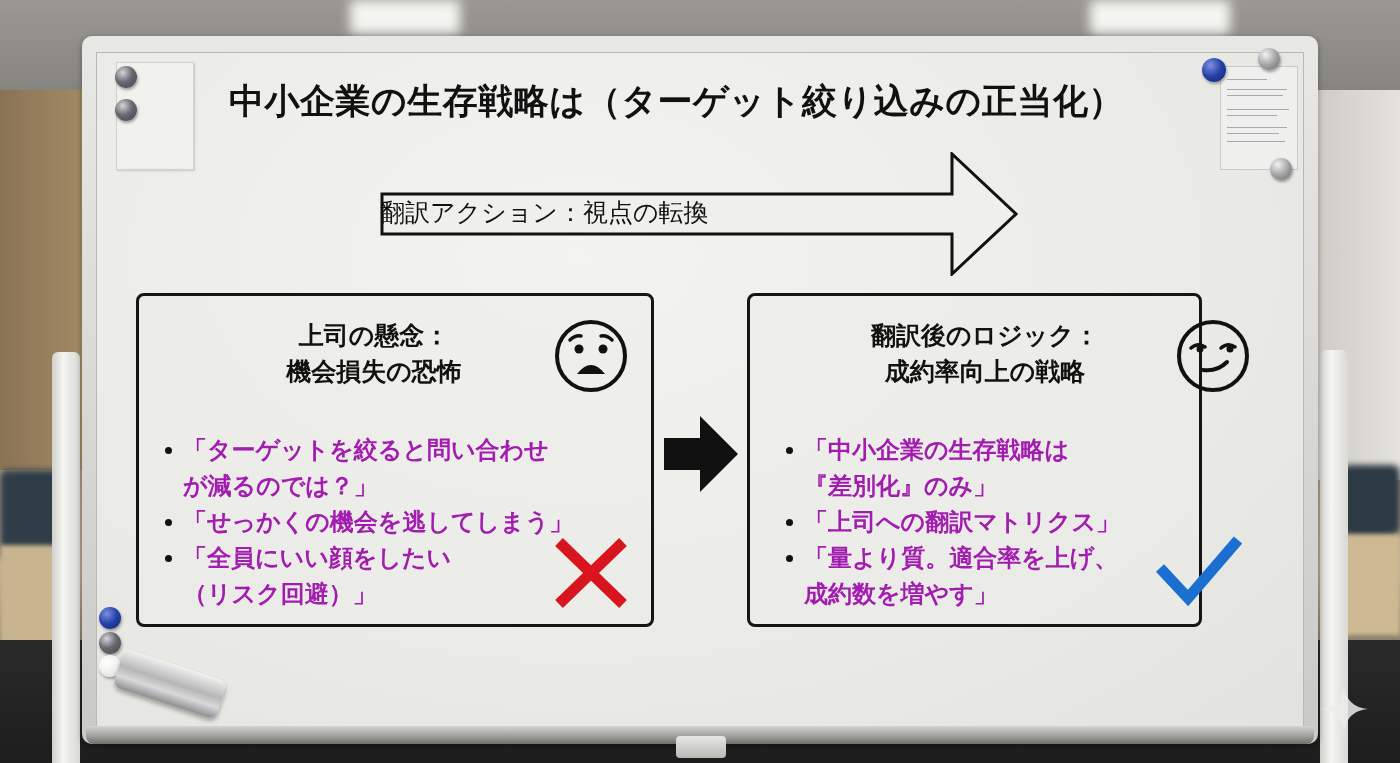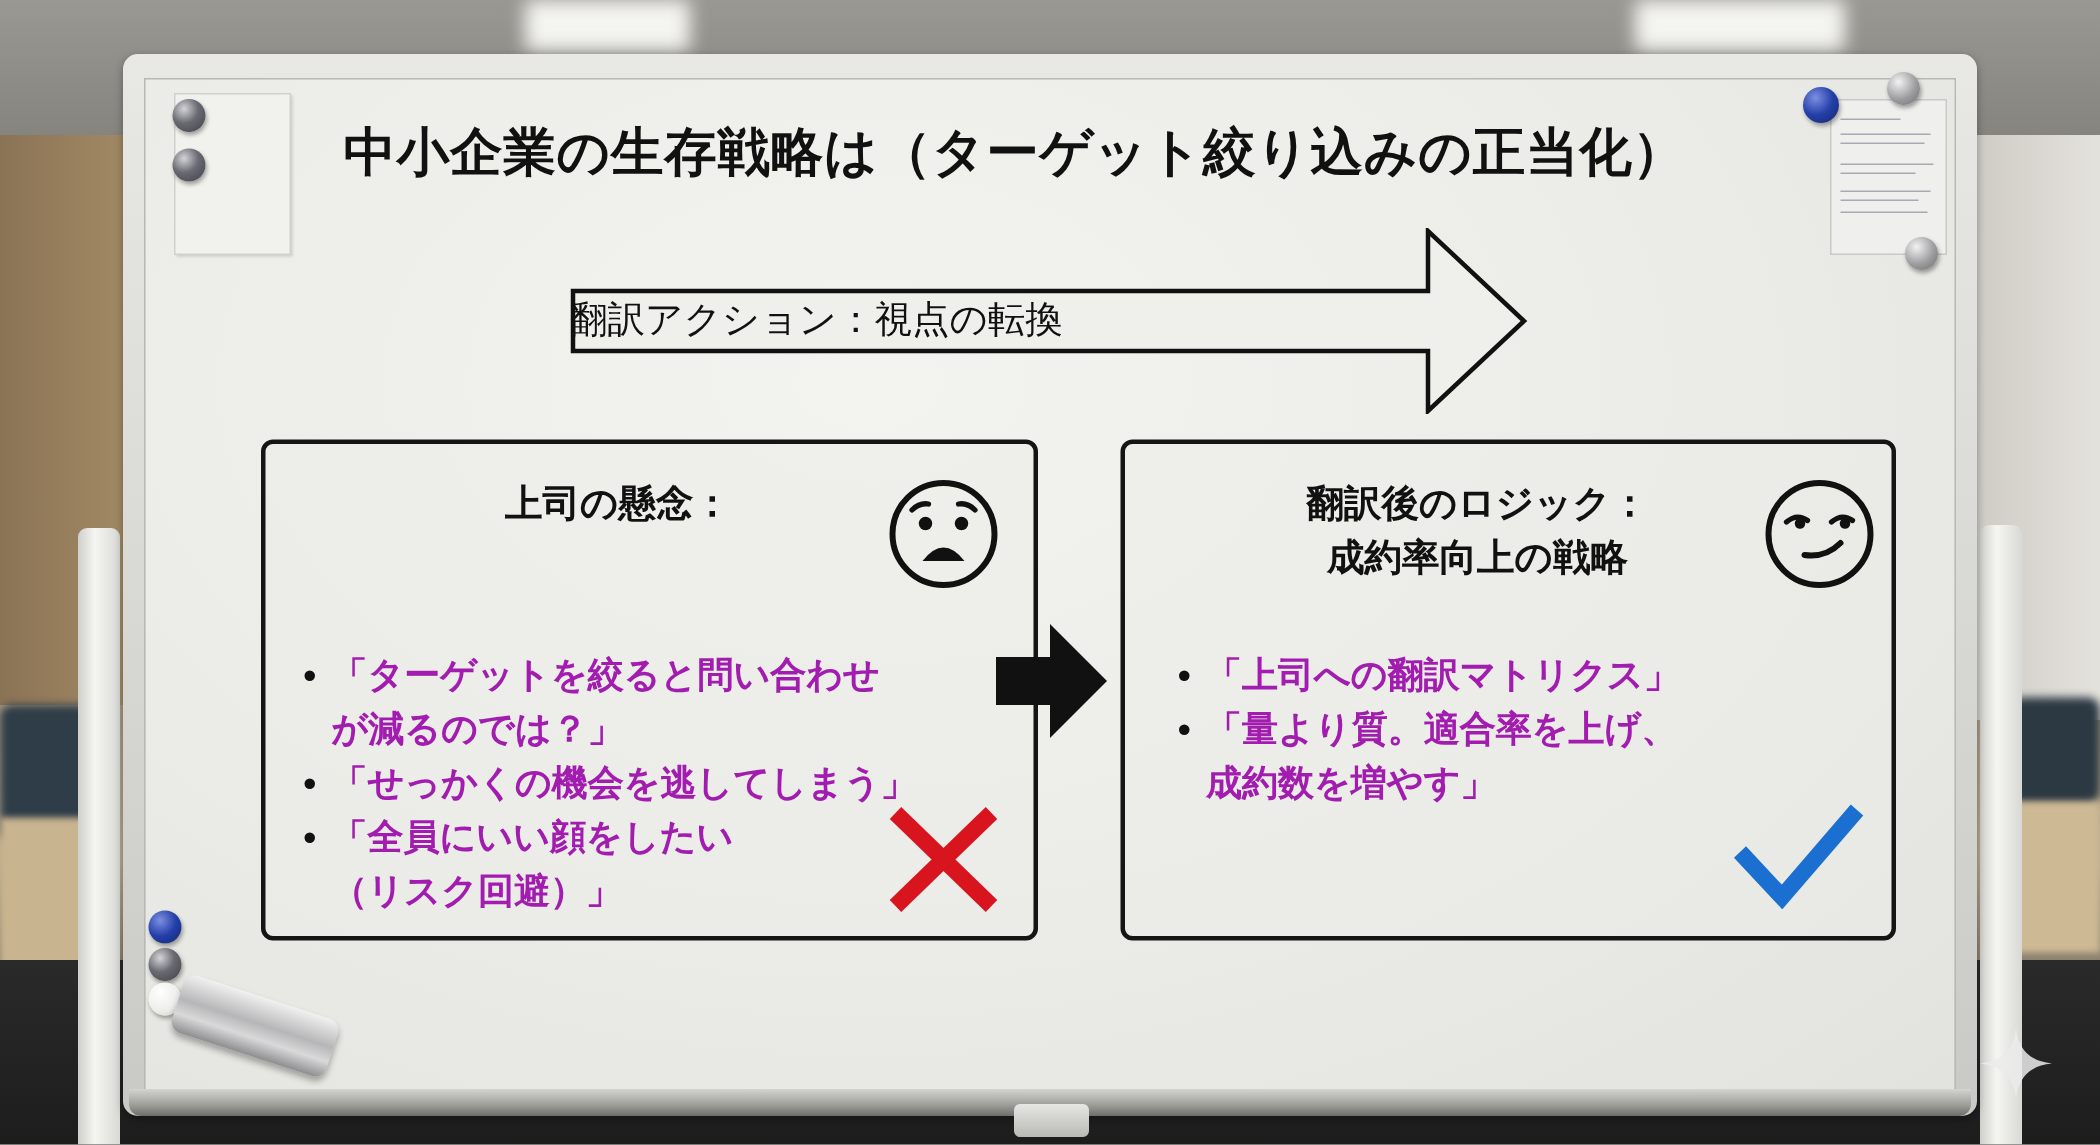--- a/index.html
+++ b/index.html
@@ -76,22 +76,22 @@
   .big-arrow-label {
     position: absolute; left: 380px; top: 196px; width: 520px; text-align: left;
     font-size: 25px; font-weight: normal; color: #111; white-space: nowrap;
   }
 
   
   .panel {
     position: absolute; top: 293px; height: 334px;
     border: 3px solid #151515; border-radius: 8px; background: rgba(236,236,232,0.5);
   }
-  .panel.left { left: 136px; width: 518px; margin-left: 38px; }
-  .panel.right { left: 747px; width: 517px; }
+  .panel.left { left: 136px; width: 518px; }
+  .panel.right { left: 747px; width: 455px; }
   .panel-heading {
     position: absolute; top: 22px; font-size: 25px; font-weight: bold; color: #111;
     text-align: center; line-height: 36px; white-space: nowrap;
   }
   .panel.left .panel-heading { left: 100px; width: 270px; }
   .panel.right .panel-heading { left: 70px; width: 330px; }
   .face { position: absolute; top: 22px; width: 76px; height: 76px; }
   .panel.left .face { left: 414px; }
   .panel.right .face { left: 425px; }
   .bullets { position: absolute; top: 136px; list-style: none; }
@@ -158,20 +158,21 @@
 <div class="title">中小企業の生存戦略は（ターゲット絞り込みの正当化）</div>
 
 <svg class="big-arrow" viewBox="0 0 640 124">
   <polygon points="2,42 572,42 572,2 636,62 572,122 572,82 2,82" fill="#efefec" stroke="#111" stroke-width="3" stroke-linejoin="miter"></polygon>
 </svg>
 <div class="big-arrow-label">翻訳アクション：視点の転換</div>
 
 <div class="panel left">
   <div class="panel-heading">
     <div>上司の懸念：</div>
+    <div>機会損失の恐怖</div>
   </div>
   <svg class="face" viewBox="0 0 76 76">
     <circle cx="38" cy="38" r="34" fill="none" stroke="#111" stroke-width="4"></circle>
     <path d="M17 22 Q22 17 28 18" fill="none" stroke="#111" stroke-width="3.5" stroke-linecap="round"></path>
     <path d="M59 22 Q54 17 48 18" fill="none" stroke="#111" stroke-width="3.5" stroke-linecap="round"></path>
     <circle cx="26" cy="31" r="4.5" fill="#111"></circle>
     <circle cx="50" cy="31" r="4.5" fill="#111"></circle>
     <path d="M24 56 Q38 38 52 56 Z" fill="#111"></path>
   </svg>
   <ul class="bullets">
@@ -198,20 +199,22 @@
   </div>
   <svg class="face" viewBox="0 0 76 76">
     <circle cx="38" cy="38" r="34" fill="none" stroke="#111" stroke-width="4"></circle>
     <path d="M16 30 Q23 24 30 29" fill="none" stroke="#111" stroke-width="3.5" stroke-linecap="round"></path>
     <circle cx="25" cy="31" r="3.5" fill="#111"></circle>
     <path d="M46 30 Q53 24 60 29" fill="none" stroke="#111" stroke-width="3.5" stroke-linecap="round"></path>
     <circle cx="55" cy="31" r="3.5" fill="#111"></circle>
     <path d="M28 52 Q42 54 52 44" fill="none" stroke="#111" stroke-width="4" stroke-linecap="round"></path>
   </svg>
   <ul class="bullets">
+    <li class="bullet">「中小企業の生存戦略は
+『差別化』のみ」</li>
     <li class="bullet">「上司への翻訳マトリクス」</li>
     <li class="bullet">「量より質。適合率を上げ、
 成約数を増やす」</li>
   </ul>
   <svg class="mark" viewBox="0 0 90 72">
     <polyline points="6,34 34,64 84,6" fill="none" stroke="#1a6fd0" stroke-width="11" stroke-linejoin="miter"></polyline>
   </svg>
 </div>
 
 <svg class="sparkle" viewBox="0 0 48 48">

